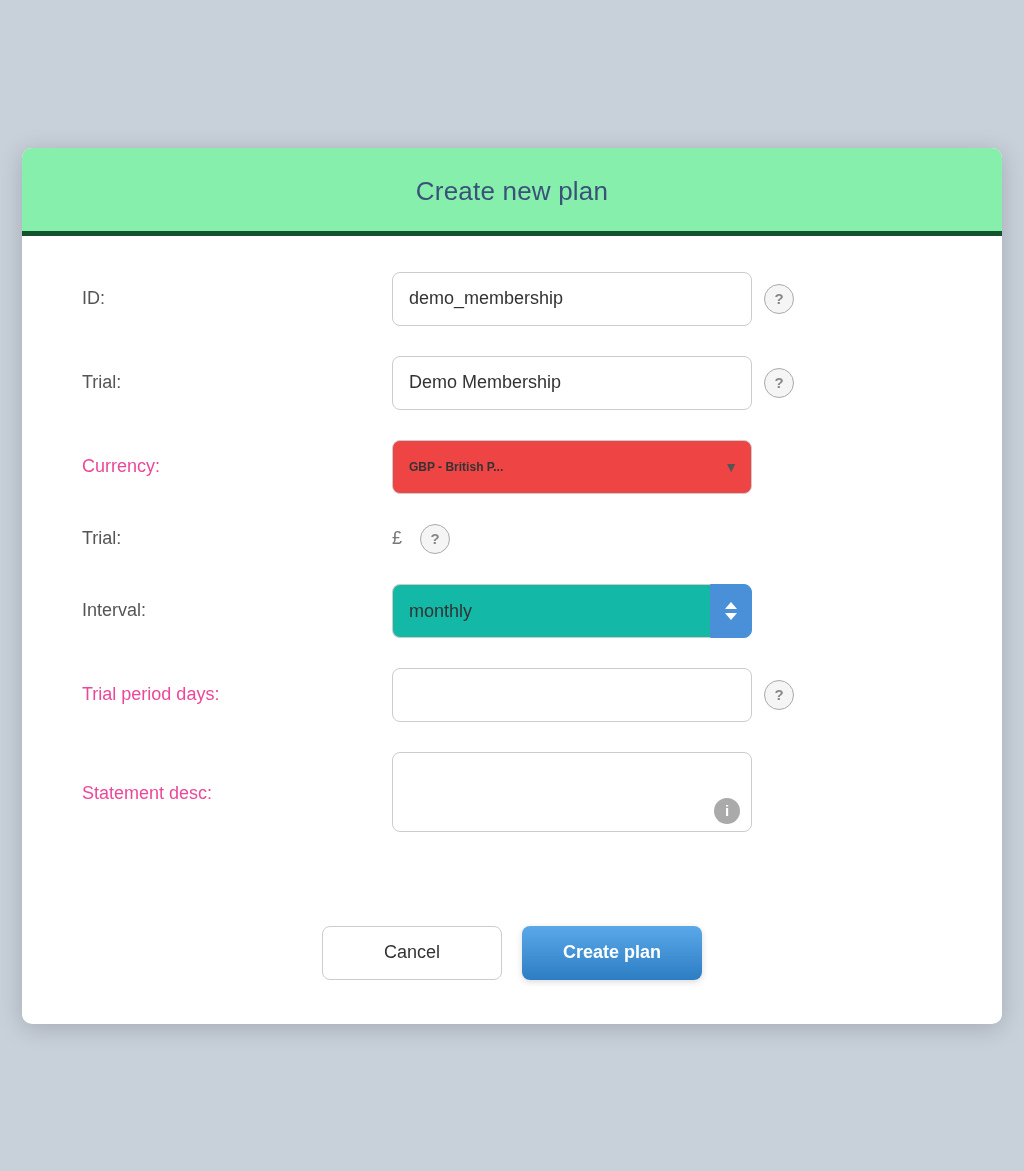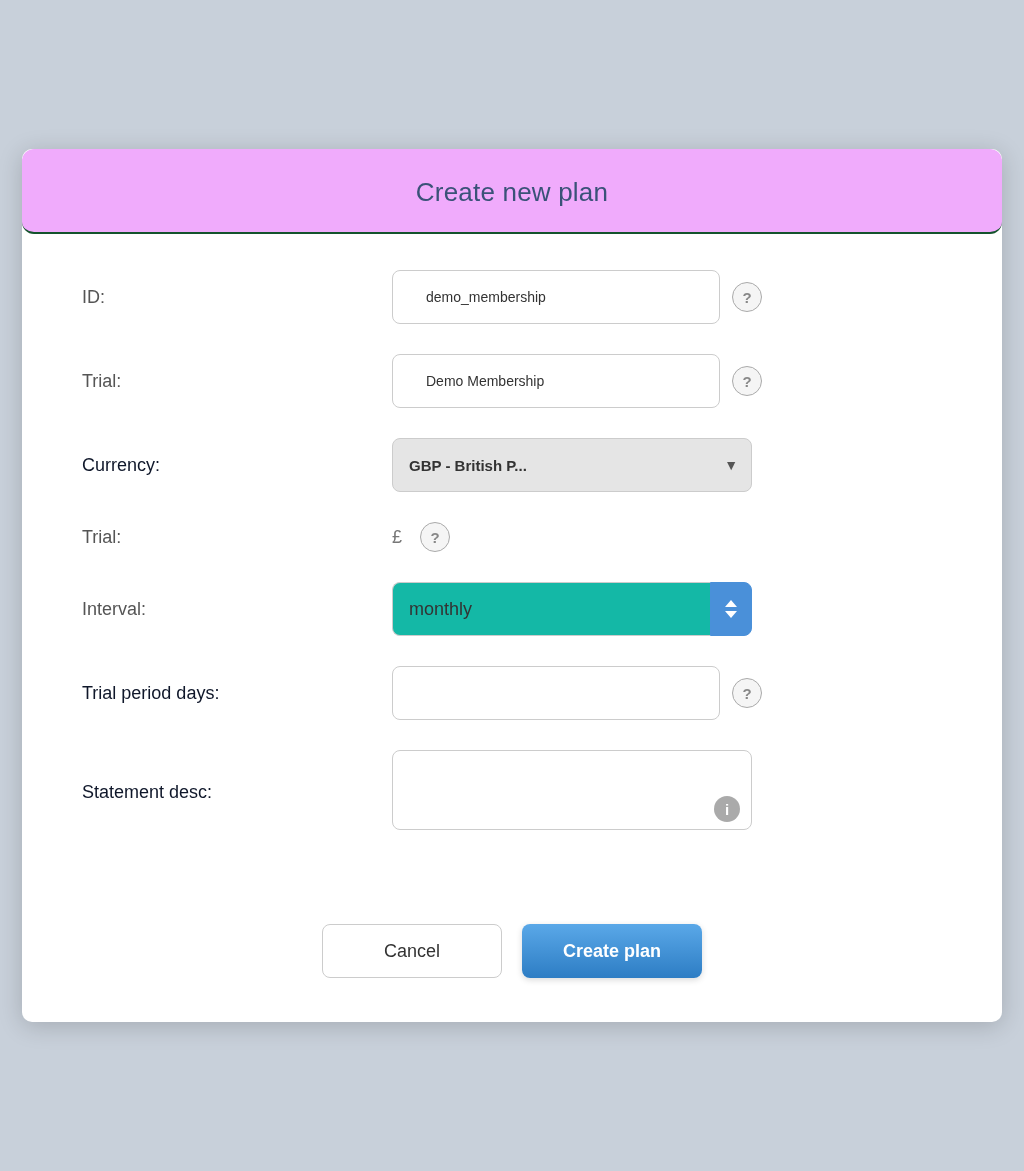--- a/index.html
+++ b/index.html
@@ -19,25 +19,24 @@
 
     .dialog-wrapper {
       width: 980px;
       background: #ffffff;
       border-radius: 10px;
       box-shadow: 0 4px 24px rgba(0,0,0,0.18);
       overflow: hidden;
     }
 
     .dialog-header {
-      background: #f0abfc;
+      background: #86efac;
       padding: 28px 40px 24px;
-      border-bottom: 2px solid #14532d;
+      border-bottom: 5px solid #14532d;
       text-align: center;
-      border-radius: 12px;
     }
 
     .dialog-header h1 {
       font-size: 26px;
       font-weight: 500;
       color: #3a5278;
       letter-spacing: 0.2px;
     }
 
     .dialog-body {
@@ -54,42 +53,42 @@
 
     .form-label {
       width: 280px;
       font-size: 18px;
       color: #555;
       text-align: left;
       flex-shrink: 0;
     }
 
     .form-label.muted {
-      color: #0f172a;
+      color: #ec4899;
     }
 
     .form-input-wrapper {
       display: flex;
       align-items: center;
       flex: 1;
     }
 
     .currency-prefix {
       font-size: 18px;
       color: #777;
       margin-right: 6px;
     }
 
     .form-input {
-      width: 328px;
-      height: 54px;
-      border: 1.5px solid #ccc;
-      border-radius: 8px;
-      padding: 0 33px;
-      font-size: 14px;
+      width: 360px;
+      height: 54px;
+      border: 1.5px solid #ccc;
+      border-radius: 8px;
+      padding: 0 16px;
+      font-size: 18px;
       color: #333;
       background: #fff;
       outline: none;
     }
 
     .help-btn {
       width: 30px;
       height: 30px;
       border-radius: 50%;
       border: 1.5px solid #aaa;
@@ -109,24 +108,24 @@
       position: relative;
       width: 360px;
     }
 
     .form-select {
       width: 100%;
       height: 54px;
       border: 1.5px solid #ccc;
       border-radius: 8px;
       padding: 0 44px 0 16px;
-      font-size: 15px;
+      font-size: 12px;
       font-weight: 600;
       color: #333;
-      background: #e5e5e5;
+      background: #ef4444;
       appearance: none;
       -webkit-appearance: none;
       cursor: pointer;
       outline: none;
     }
 
     .select-arrow {
       position: absolute;
       right: 14px;
       top: 50%;

